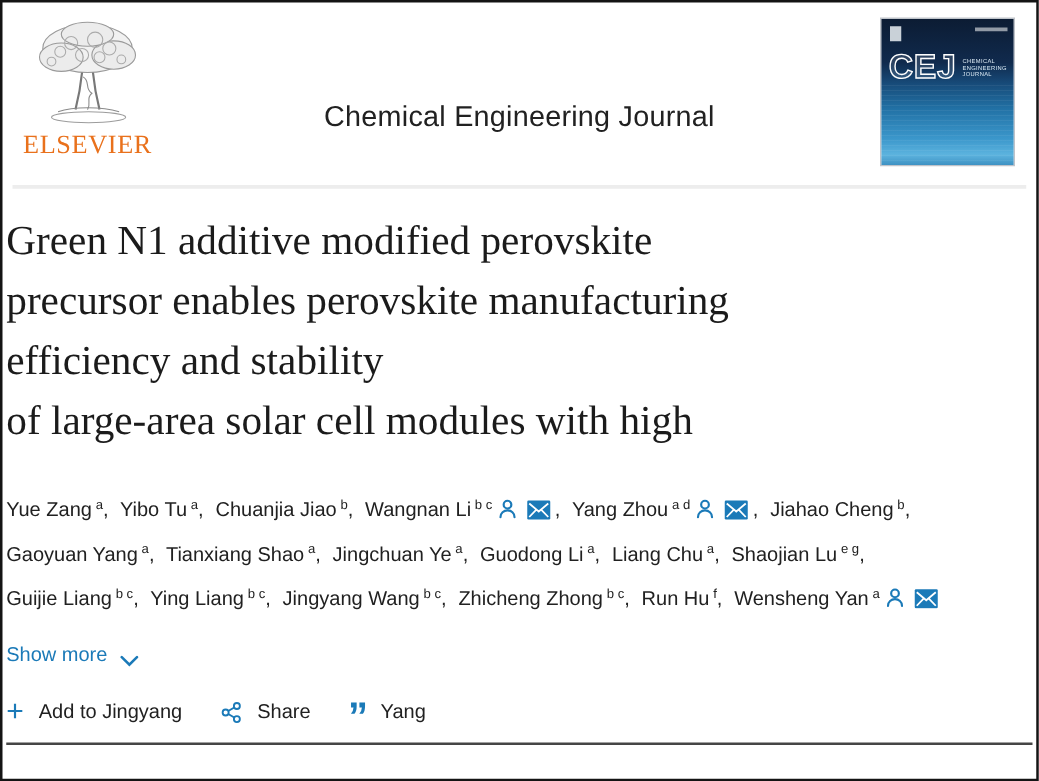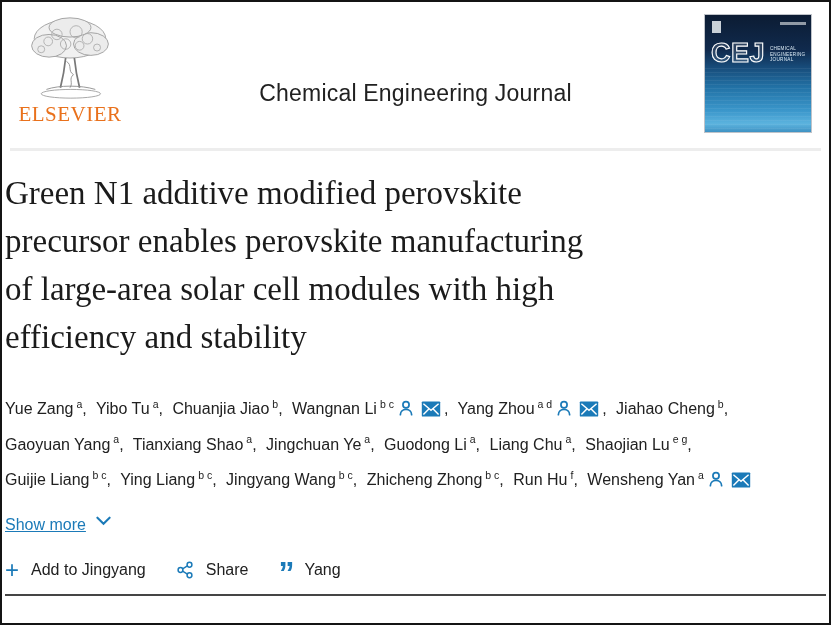--- a/index.html
+++ b/index.html
@@ -63,21 +63,21 @@
   }
   .authors { margin-top:28px; font-size:16px; line-height:31px; color:#212121; max-width:800px; }
   .author-entry { white-space:nowrap; margin-right:5px; }
   .author-name {
     color:#212121; 
     text-decoration-color:#5a5a5a; text-decoration-thickness:1px;
     text-underline-offset:4px; cursor:pointer;
   }
   .author-sup { font-size:10.5px; color:#212121; margin-left:3px; }
   .inline-icon { vertical-align:-3px; margin:0 3px; cursor:pointer; }
-  .show-more { margin-top:21px; color:#1b7ab8; font-size:16px; cursor:pointer; display:inline-flex; align-items:flex-start; gap:10px;text-decoration:underline; }
+  .show-more { margin-top:21px; color:#1b7ab8; font-size:16px; cursor:pointer; display:inline-flex; align-items:flex-end; gap:10px; }
   .actions { margin-top:27px; display:flex; align-items:center; font-size:16px; color:#212121; }
   .action-item { display:inline-flex; align-items:center; gap:12px; margin-right:30px; cursor:pointer; }
   .quote-glyph {
     color:#1b7ab8; font-size:32px; font-weight:700; line-height:14px;
     display:inline-block; transform:translateY(3px); letter-spacing:-2px;
   }
   .plus-glyph { color:#1b7ab8; font-size:24px; font-weight:400; line-height:16px; }
   .divider-dark { height:2px; background:#454545; margin:15px 18px 0 18px; }
 </style>
 </head>
@@ -126,22 +126,22 @@
     </div>
   </div>
 
   <div class="divider-light"></div>
 
   <div class="main">
 
     <h1 class="article-title">
       <div>Green N1 additive modified perovskite</div>
       <div>precursor enables perovskite manufacturing</div>
+      <div>efficiency and stability</div>
       <div>of large-area solar cell modules with high</div>
-      <div>efficiency and stability</div>
     </h1>
 
     <div class="authors"><span class="author-entry"><a class="author-name">Yue Zang</a><sup class="author-sup">a</sup><span>,</span></span> <span class="author-entry"><a class="author-name">Yibo Tu</a><sup class="author-sup">a</sup><span>,</span></span> <span class="author-entry"><a class="author-name">Chuanjia Jiao</a><sup class="author-sup">b</sup><span>,</span></span> <span class="author-entry"><a class="author-name">Wangnan Li</a><sup class="author-sup">b c</sup><svg class="inline-icon" width="18" height="18" viewBox="0 0 24 24" fill="none" stroke="#1b7ab8" stroke-width="2.3" stroke-linecap="round">
             <circle cx="12" cy="7.6" r="4.1"></circle>
             <path d="M4.5 21c0-4.4 3.5-7.2 7.5-7.2s7.5 2.8 7.5 7.2"></path>
           </svg><svg class="inline-icon" width="20" height="16" viewBox="0 0 24 20">
             <rect x="0.5" y="0.5" width="23" height="19" rx="1.2" fill="#1b7ab8"></rect>
             <path d="M2.5 3.5 L12 11.5 L21.5 3.5 M2.5 17 L9.6 9.6 M21.5 17 L14.4 9.6" stroke="#ffffff" stroke-width="1.8" fill="none"></path>
           </svg><span>,</span></span> <span class="author-entry"><a class="author-name">Yang Zhou</a><sup class="author-sup">a d</sup><svg class="inline-icon" width="18" height="18" viewBox="0 0 24 24" fill="none" stroke="#1b7ab8" stroke-width="2.3" stroke-linecap="round">
             <circle cx="12" cy="7.6" r="4.1"></circle>

